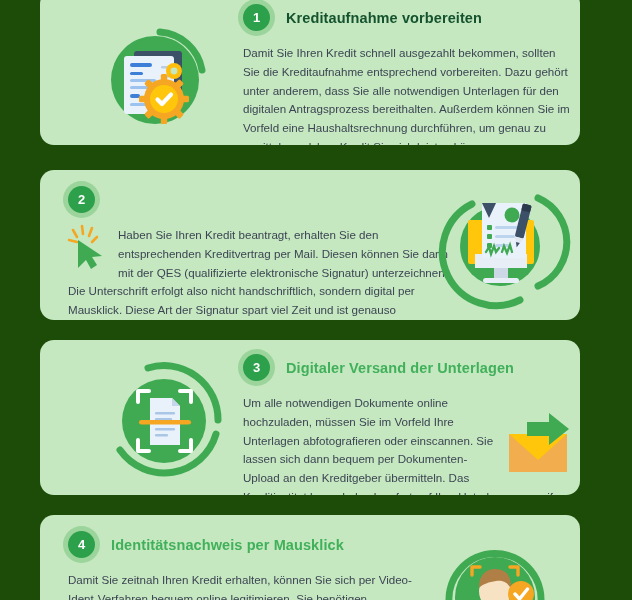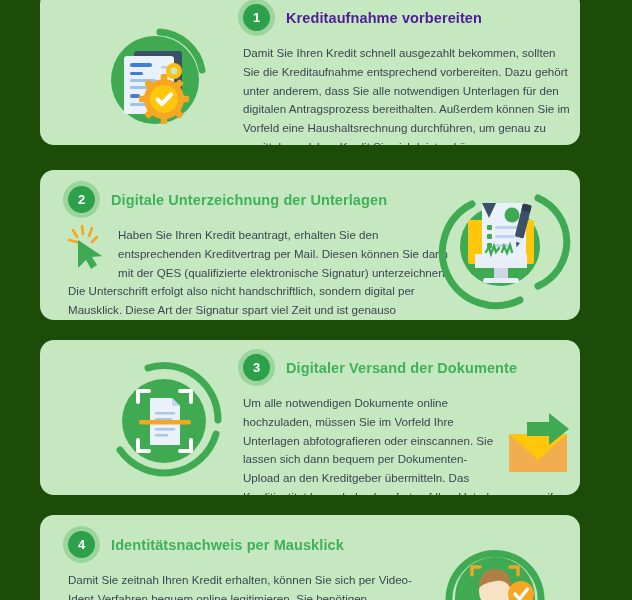--- a/index.html
+++ b/index.html
@@ -153,32 +153,31 @@
           </g>
           <circle cx="0" cy="0" r="14" fill="#ffc60b"></circle>
           <path d="M-6.5 0.5 L-2 5 L7 -4.5" fill="none" stroke="#ffffff" stroke-width="4.2" stroke-linecap="round" stroke-linejoin="round"></path>
         </g>
       </svg>
     </div>
 
     <div class="text-col">
       <div class="card-head">
         <div class="badge" style="background: rgb(44, 160, 74);">1</div>
-        <div class="card-title" style="color: #4c1d95;">Kreditaufnahme vorbereiten</div>
+        <div class="card-title" style="color: #14532d;">Kreditaufnahme vorbereiten</div>
       </div>
       <p class="card-body" style="color: rgb(60, 68, 82);">Damit Sie Ihren Kredit schnell ausgezahlt bekommen, sollten Sie die Kreditaufnahme entsprechend vorbereiten. Dazu gehört unter anderem, dass Sie alle notwendigen Unterlagen für den digitalen Antragsprozess bereithalten. Außerdem können Sie im Vorfeld eine Haushaltsrechnung durchführen, um genau zu ermitteln, welchen Kredit Sie sich leisten können.</p>
     </div>
   </div>
 
   <div class="step-card card-2" style="background: rgb(197, 232, 193);">
 
     <div class="text-col">
       <div class="card-head">
         <div class="badge" style="background: rgb(44, 160, 74);">2</div>
-        <div class="card-title" style="color: rgb(65, 176, 90);">Digitale Unterzeichnung der Unterlagen</div>
       </div>
       <p class="card-body" style="color: rgb(60, 68, 82);">
         <span class="cursor-float">
           <svg width="44" height="46" viewBox="0 0 44 46">
             <g stroke="#f5a623" stroke-width="2.6" stroke-linecap="round">
               <line x1="5" y1="6" x2="9" y2="13"></line>
               <line x1="14" y1="2" x2="15" y2="10"></line>
               <line x1="24" y1="4" x2="21" y2="12"></line>
               <line x1="1" y1="16" x2="9" y2="18"></line>
               <line x1="29" y1="13" x2="24" y2="18"></line>
@@ -241,21 +240,21 @@
         <rect x="53" y="60" width="17" height="2.6" rx="1.3" fill="#a9c6e6"></rect>
         <rect x="53" y="70" width="20" height="2.6" rx="1.3" fill="#a9c6e6"></rect>
         <rect x="53" y="76" width="13" height="2.6" rx="1.3" fill="#a9c6e6"></rect>
         <rect x="37" y="62" width="52" height="4.6" rx="2.3" fill="#f5a623"></rect>
       </svg>
     </div>
 
     <div class="text-col">
       <div class="card-head">
         <div class="badge" style="background: rgb(44, 160, 74);">3</div>
-        <div class="card-title" style="color: rgb(65, 176, 90);">Digitaler Versand der Dokumente</div>
+        <div class="card-title" style="color: rgb(65, 176, 90);">Digitaler Versand der Unterlagen</div>
       </div>
       <p class="card-body" style="color: rgb(60, 68, 82);">
         <span class="envelope-float">
           <svg width="70" height="62" viewBox="0 0 70 62">
             <rect x="4" y="22" width="58" height="38" fill="#f2ad4e"></rect>
             <path d="M4 22 L33 48 L62 22 Z" fill="#ffc60b"></path>
             <path d="M22 10 L44 10 L44 1 L64 17 L44 33 L44 24 L22 24 Z" fill="#3faa52"></path>
           </svg>
         </span>
         <span>Um alle notwendigen Dokumente online hochzuladen, müssen Sie im Vorfeld Ihre Unterlagen abfotografieren oder einscannen. Sie lassen sich dann bequem per Dokumenten-Upload an den Kreditgeber übermitteln. Das Kreditinstitut kann dadurch sofort auf Ihre Unterlagen zugreifen und diese prüfen, was den Bearbeitungsprozess beschleunigt.</span>

